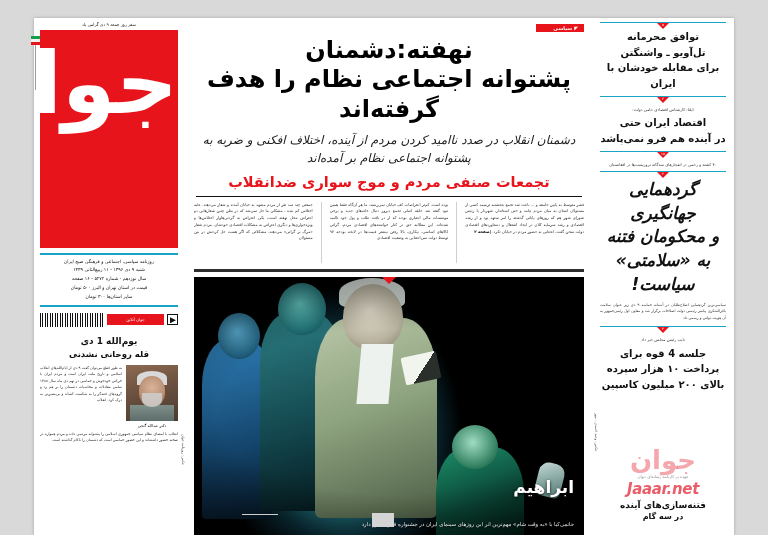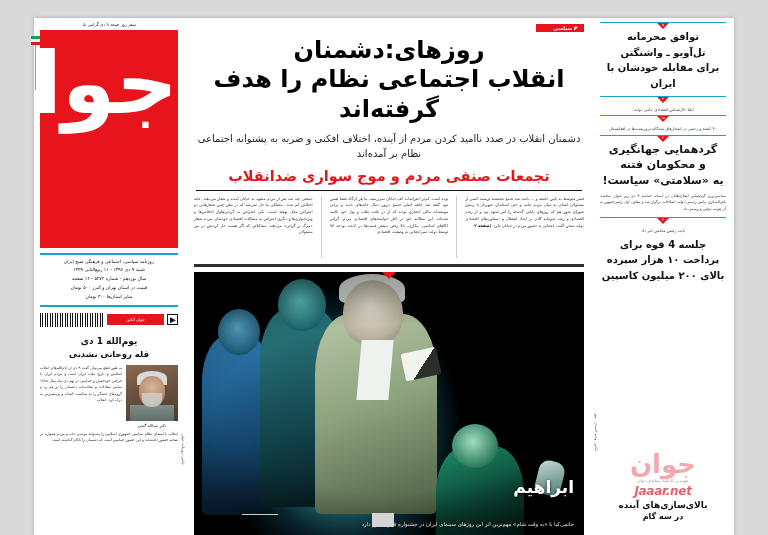--- a/index.html
+++ b/index.html
@@ -182,24 +182,25 @@
     font-size: 24px;
     font-weight: 700;
     color: #000;
     line-height: 1.22;
     letter-spacing: -.5px;
     padding: 0 6px;
   }
   .lead-head .l2 { display:block; }
   .lead-sub {
     text-align: center;
-    font-size: 10px;
+    font-size: 12px;
     color: #222;
     margin-top: 7px;
     line-height: 1.5;
+    font-style: italic;
   }
   .lead-red {
     text-align: center;
     font-size: 14.5px;
     font-weight: 700;
     color: #e8141c;
     margin-top: 7px;
     letter-spacing: -.3px;
   }
   .lead-rule { height: 1px; background: #111; margin: 6px 2px 5px; }
@@ -357,21 +358,21 @@
   }
   .lc-kicker {
     font-size: 4px; color:#333; text-align:center;
     line-height:1.6; margin: 4px 0 2px;
   }
   .lc-head {
     font-size: 10px; font-weight: 700; color:#111;
     text-align: center; line-height: 1.55;
     margin-bottom: 5px;
   }
-  .lc-head.big { font-size: 11px; line-height: 1.4; }
+  .lc-head.big { font-size: 17px; line-height: 1.4; font-style: italic; }
   .lc-body {
     font-size: 3.7px; line-height:1.75; color:#333;
     text-align: justify; margin-bottom: 5px;
     max-height: 46px; overflow:hidden;
   }
 
   
   .wm {
     position: absolute;
     left: 0; right: 0; bottom: 14px;
@@ -380,21 +381,21 @@
   }
   .wm-logo {
     font-size: 26px; font-weight:700;
     color: rgba(230,60,70,.45);
     line-height: 1;
   }
   .wm-sub {
     font-size: 4px; color: rgba(40,40,40,.55); margin-top:1px;
   }
   .wm-net {
-    font-size: 12px; font-weight:700;
+    font-size: 15px; font-weight:700;
     color: rgba(225,40,55,.75);
     font-style: italic;
     margin-top: 1px;
     letter-spacing:-.3px;
   }
   .lc-foot-head {
     font-size: 9px; font-weight:700; text-align:center; color:#111;
     margin-top: 2px;
   }
   .lc-foot-sub {
@@ -480,22 +481,22 @@
     </div>
 
     <div id="center">
 
       <div class="kicker-tag">
         <span class="mk">◤</span>
         <span class="tg">سیاسی</span>
       </div>
 
       <div class="lead-head">
-        <span>روزهای:دشمنان</span>
-        <span class="l2">انقلاب اجتماعی نظام را هدف گرفته‌اند</span>
+        <span>نهفته:دشمنان</span>
+        <span class="l2">پشتوانه اجتماعی نظام را هدف گرفته‌اند</span>
       </div>
 
       <div class="lead-sub">دشمنان انقلاب در صدد ناامید کردن مردم از آینده، اختلاف افکنی و ضربه به پشتوانه اجتماعی نظام بر آمده‌اند</div>
 
       <div class="lead-red">تجمعات صنفی مردم و موج سواری ضدانقلاب</div>
 
       <div class="lead-rule"></div>
 
       <div class="body-cols">
         <div class="body-col">جمعتی چند صد نفر از مردم مشهد به خیابان آمدند و شعار می‌دهند. علیه اختلاس کم بنده ، مشکلی ما حل نمی‌شد که در بطن چنین شعارهایی دو اعتراض محل نهفته است، یکی اعتراض به گردنی‌هاوار اختلاس‌ها و ویژه‌خواری‌ها و دیگری اعتراض به مشکلات اقتصادی خودشان. مردم شعار «مرگ بر گرانی» می‌دهند، مشکلاتی که اگر هست حل کردنش در بین مسئولان</div>
@@ -547,20 +548,22 @@
       </div>
       <div class="lc-head" style="white-space:pre-line">توافق محرمانه
 تل‌آویو ـ واشنگتن
 برای مقابله خودشان با ایران</div>
 
       <div class="lc-rule"></div>
       <div class="lc-tri">
         <span>۳</span>
       </div>
       <div class="lc-kicker">ایلنا: کارشناس اقتصادی حامی دولت:</div>
+      <div class="lc-head" style="white-space:pre-line">اقتصاد ایران حتی
+در آینده هم فرو نمی‌پاشد</div>
 
       <div class="lc-rule"></div>
       <div class="lc-tri">
         <span>۱۵</span>
       </div>
       <div class="lc-kicker">۴۰ کشته و زخمی در انفجارهای سه‌گانه تروریست‌ها در افغانستان</div>
 
       <div class="lc-rule"></div>
       <div class="lc-tri">
         <span>۲</span>
@@ -576,21 +579,21 @@
       </div>
       <div class="lc-kicker">نایب رئیس مجلس خبر داد</div>
       <div class="lc-head" style="white-space:pre-line">جلسه 4 قوه برای
 پرداخت ۱۰ هزار سپرده
 بالای ۲۰۰ میلیون کاسپین</div>
 
       <div class="wm">
         <div class="wm-logo">جوان</div>
         <div class="wm-sub">عهده بر کارنامه رسانه‌ای جوان</div>
         <div class="wm-net">Jaaar.net</div>
-        <div class="lc-foot-head">بالای‌سازی‌های آینده</div>
+        <div class="lc-foot-head">فتنه‌سازی‌های آینده</div>
         <div class="lc-foot-sub">در سه گام</div>
       </div>
 
       <div class="vstrip" id="vs-left">عکس: وحید احمدی - مهر</div>
     </div>
 
   </div>
 </div>
 
 </body></html>

